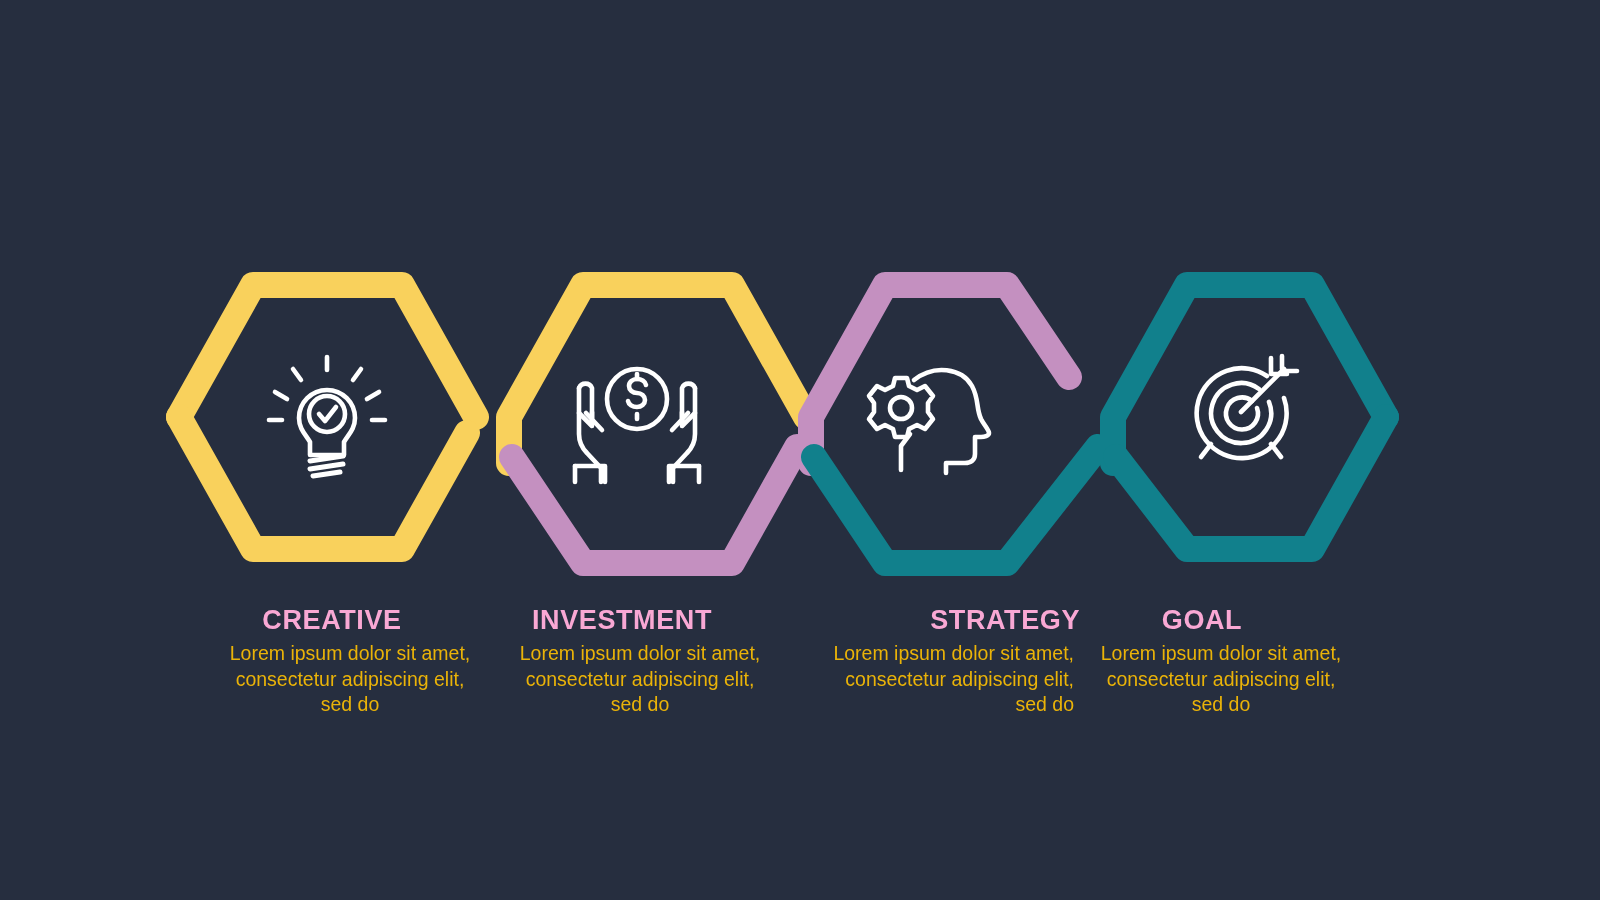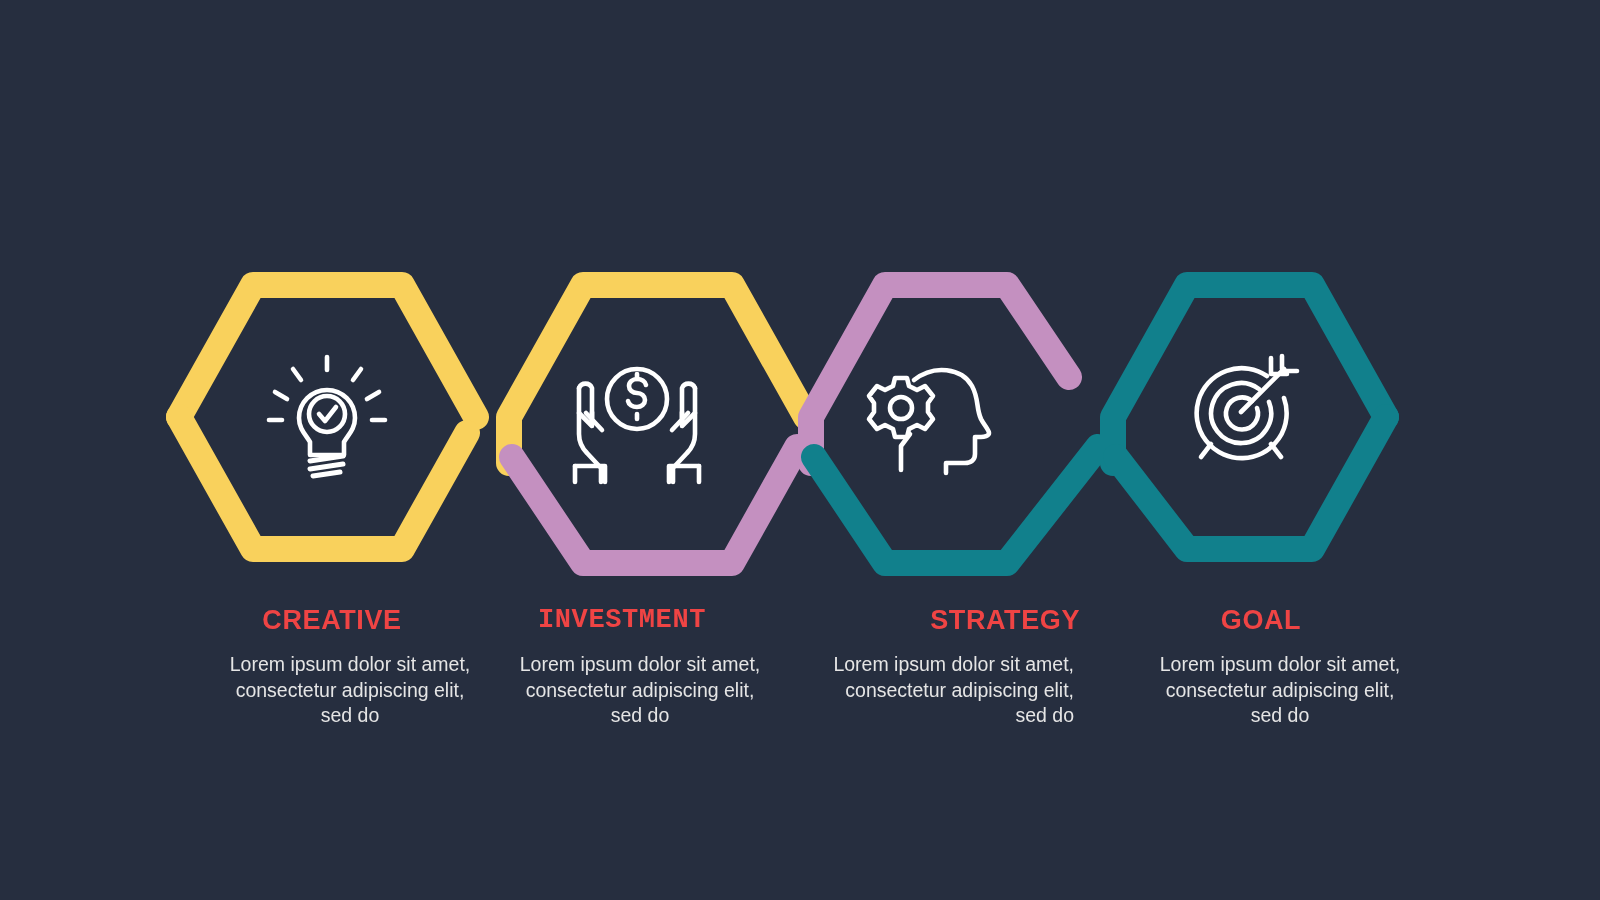--- a/index.html
+++ b/index.html
@@ -35,42 +35,42 @@
     display: flex;
     align-items: flex-start;
   }
   .caption {
     width: 300px;
     position: absolute;
     top: 0;
     text-align: center;
   }
   .caption-title {
-    color: #ef4444;
+    color: #f9a8d4;
     font-size: 27px;
     font-weight: bold;
     letter-spacing: 0.6px;
     line-height: 32px;
-    margin: 0 0 16px 0;
+    margin: 0 0 5px 0;
     text-transform: uppercase;
   }
   .caption-body {
-    color: #e5e5e5;
+    color: #eab308;
     font-size: 19.5px;
     line-height: 25.5px;
     margin: 0;
     padding: 0 8px;
   }
   
   #cap-0 { left: 194px;  }
   #cap-1 { left: 482px;  }
   #cap-2 { left: 790px; text-align: right;  }
-  #cap-3 { left: 1116px; }
+  #cap-3 { left: 1057px; }
   #cap-0 .caption-title { width: 276px; }
-  #cap-1 .caption-title { width: 210px; margin-left: 35px; font-family: Liberation Mono, monospace; }
+  #cap-1 .caption-title { width: 210px; margin-left: 35px; }
   #cap-2 .caption-title { width: 290px; }
   #cap-3 .caption-title { width: 290px; }
   #cap-0 .caption-body { width: 248px; margin-left: 24px; }
   #cap-1 .caption-body { width: 248px; margin-left: 26px; }
   #cap-2 .caption-body { width: 248px; margin-left: 28px; }
   #cap-3 .caption-body { width: 248px; margin-left: 32px; }
 </style>
 </head>
 <body>
 

